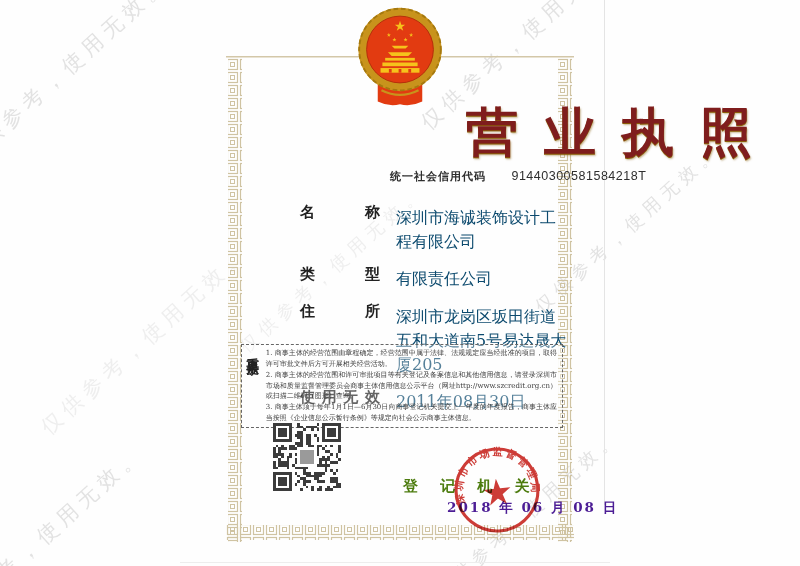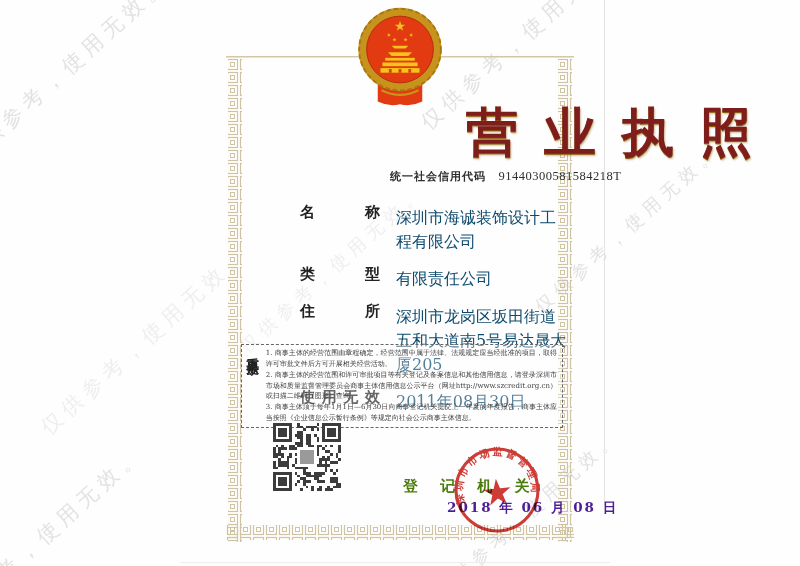--- a/index.html
+++ b/index.html
@@ -34,21 +34,21 @@
     position:absolute;left:0;top:98px;width:778px;margin:0;
     text-align:right;
     font-family:"DejaVu Serif", serif;
     font-size:52px;font-weight:bold;letter-spacing:26px;text-indent:26px;
     color:#7f1d1d;
     text-shadow:0 1px 0 #8a5e08, 1px 2px 2px rgba(130,90,10,.45);
   }
 
   .credit-line{position:absolute;left:390px;top:166px;white-space:nowrap;}
   .credit-label{font-size:11px;font-weight:bold;color:#2e2e2e;letter-spacing:1px;}
-  .credit-code{font-family:Liberation Serif, serif;font-size:12.5px;color:#2e2e2e;margin-left:8px;letter-spacing:.5px;}
+  .credit-code{font-family:Liberation Sans, sans-serif;font-size:12.5px;color:#2e2e2e;margin-left:21px;letter-spacing:.5px;}
 
   
   .fields{position:absolute;left:257px;top:203px;width:312px;}
   .frow{display:flex;align-items:flex-start;margin-bottom:11px;margin-left:43px;}
   .flabel{
     width:80px;flex:0 0 80px;
     font-size:15px;font-weight:bold;color:#222;
     text-align:justify;text-align-last:justify;
     font-family:"Liberation Sans", sans-serif;
   }

